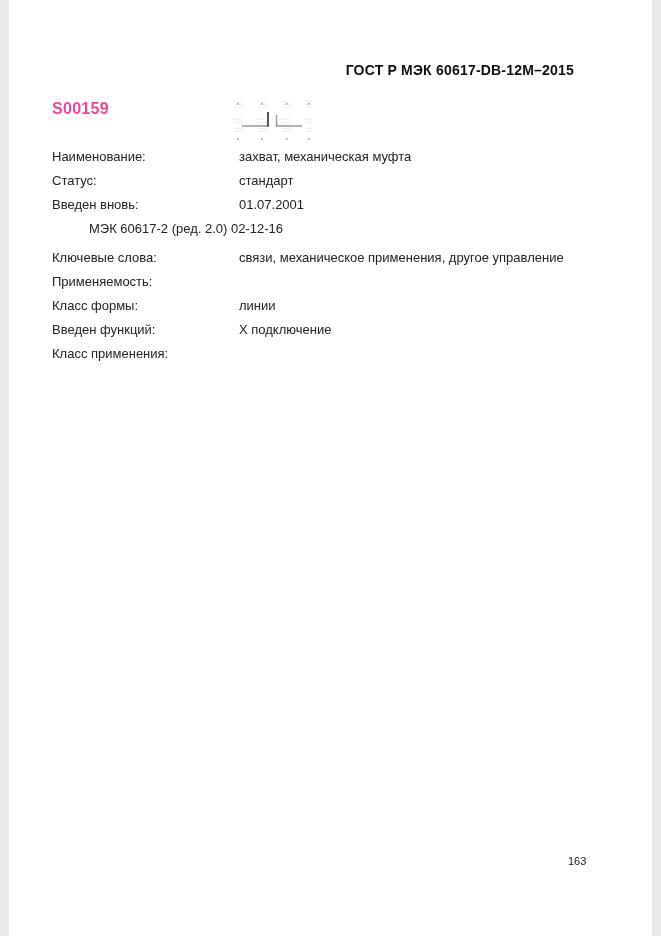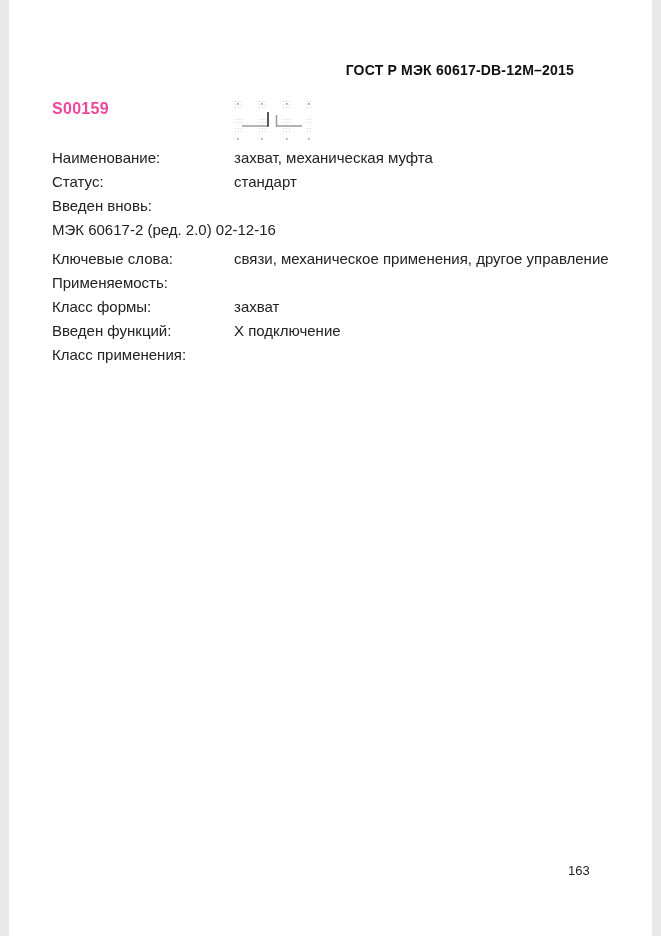--- a/index.html
+++ b/index.html
@@ -38,33 +38,31 @@
   .fields {
     position:absolute;
     left:43px;
     width:585px;
   }
   .fields.g1 { top:149px; }
   .fields.g2 { top:250px; }
   .row {
     display:flex;
     height:23.9px;
-    font-size:15px;
+    font-size:13px;
     color:#222222;
     white-space:nowrap;
-    gap:32px;
   }
   .row .lbl { flex:0 0 150px; width:150px; }
-  .row .val { flex:1 1 auto; }
+  .row .val { flex:1 1 auto;margin-left:37px; }
   .pagenum {
     position:absolute;
     top:855px; left:559px;
-    font-size:13px;
+    font-size:11px;
     color:#222222;
-    margin-top:8px;
   }
 </style>
 </head>
 <body>
 
 <div class="page">
 
   <div class="doc-header">ГОСТ Р МЭК 60617-DB-12M–2015</div>
 
   <div class="symbol-id">S00159</div>
@@ -112,37 +110,38 @@
     <div class="row">
       <span class="lbl">Наименование:</span>
       <span class="val">захват, механическая муфта</span>
     </div>
     <div class="row">
       <span class="lbl">Статус:</span>
       <span class="val">стандарт</span>
     </div>
     <div class="row">
       <span class="lbl">Введен вновь:</span>
+      <span class="val">01.07.2001</span>
     </div>
     <div class="row">
       <span class="val">МЭК 60617-2 (ред. 2.0) 02-12-16</span>
     </div>
   </div>
 
   <div class="fields g2">
     <div class="row">
       <span class="lbl">Ключевые слова:</span>
       <span class="val">связи, механическое применения, другое управление</span>
     </div>
     <div class="row">
       <span class="lbl">Применяемость:</span>
     </div>
     <div class="row">
       <span class="lbl">Класс формы:</span>
-      <span class="val">захват</span>
+      <span class="val">линии</span>
     </div>
     <div class="row">
       <span class="lbl">Введен функций:</span>
       <span class="val">X подключение</span>
     </div>
     <div class="row">
       <span class="lbl">Класс применения:</span>
     </div>
   </div>
 

